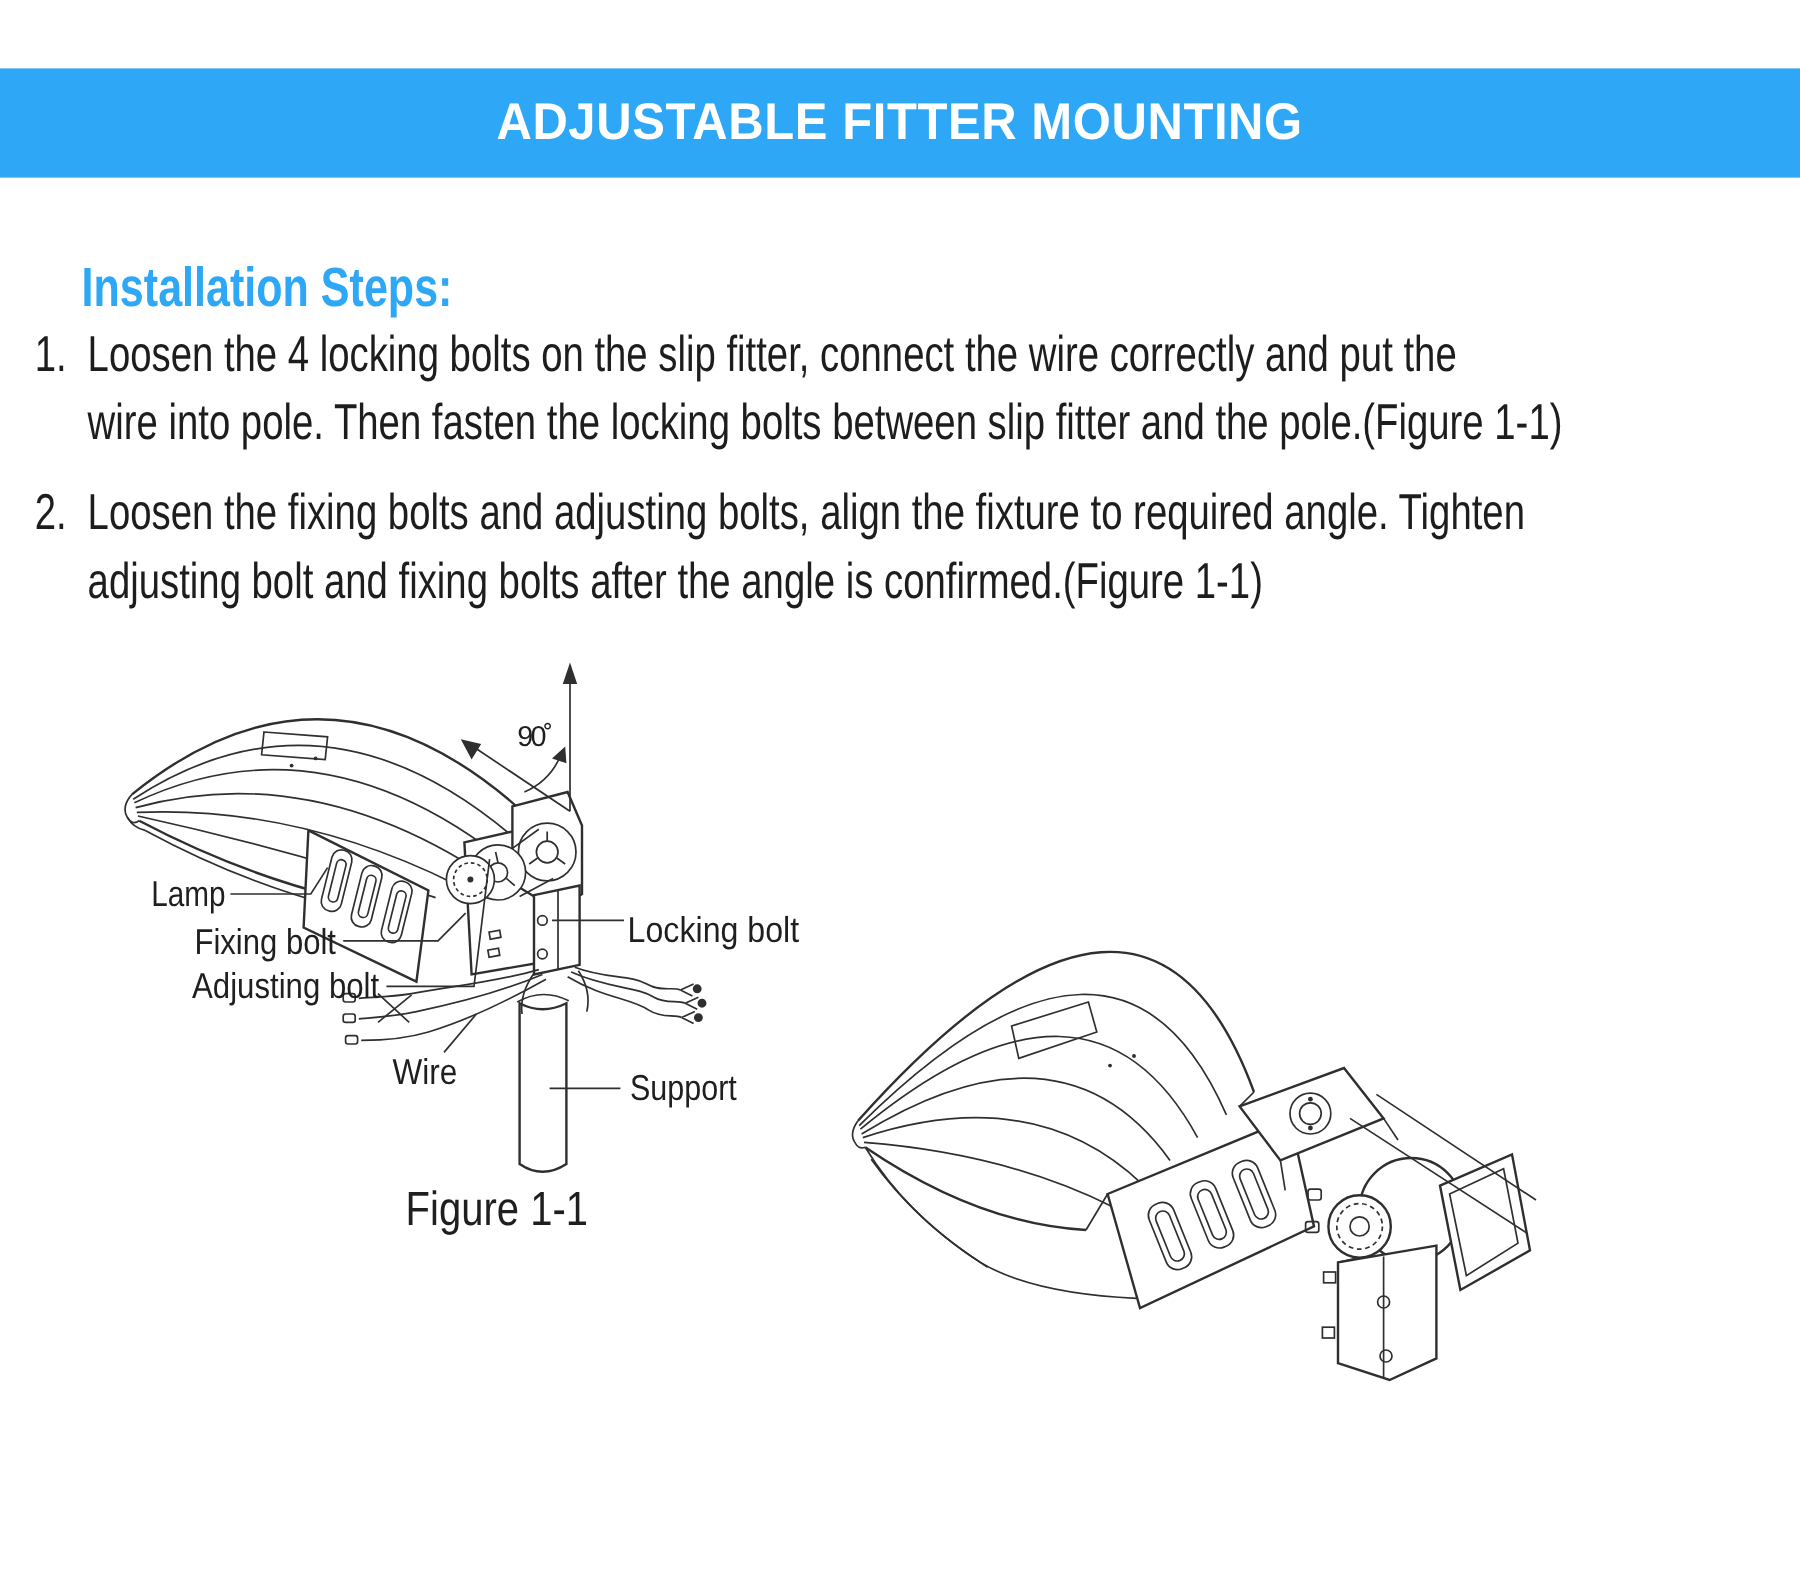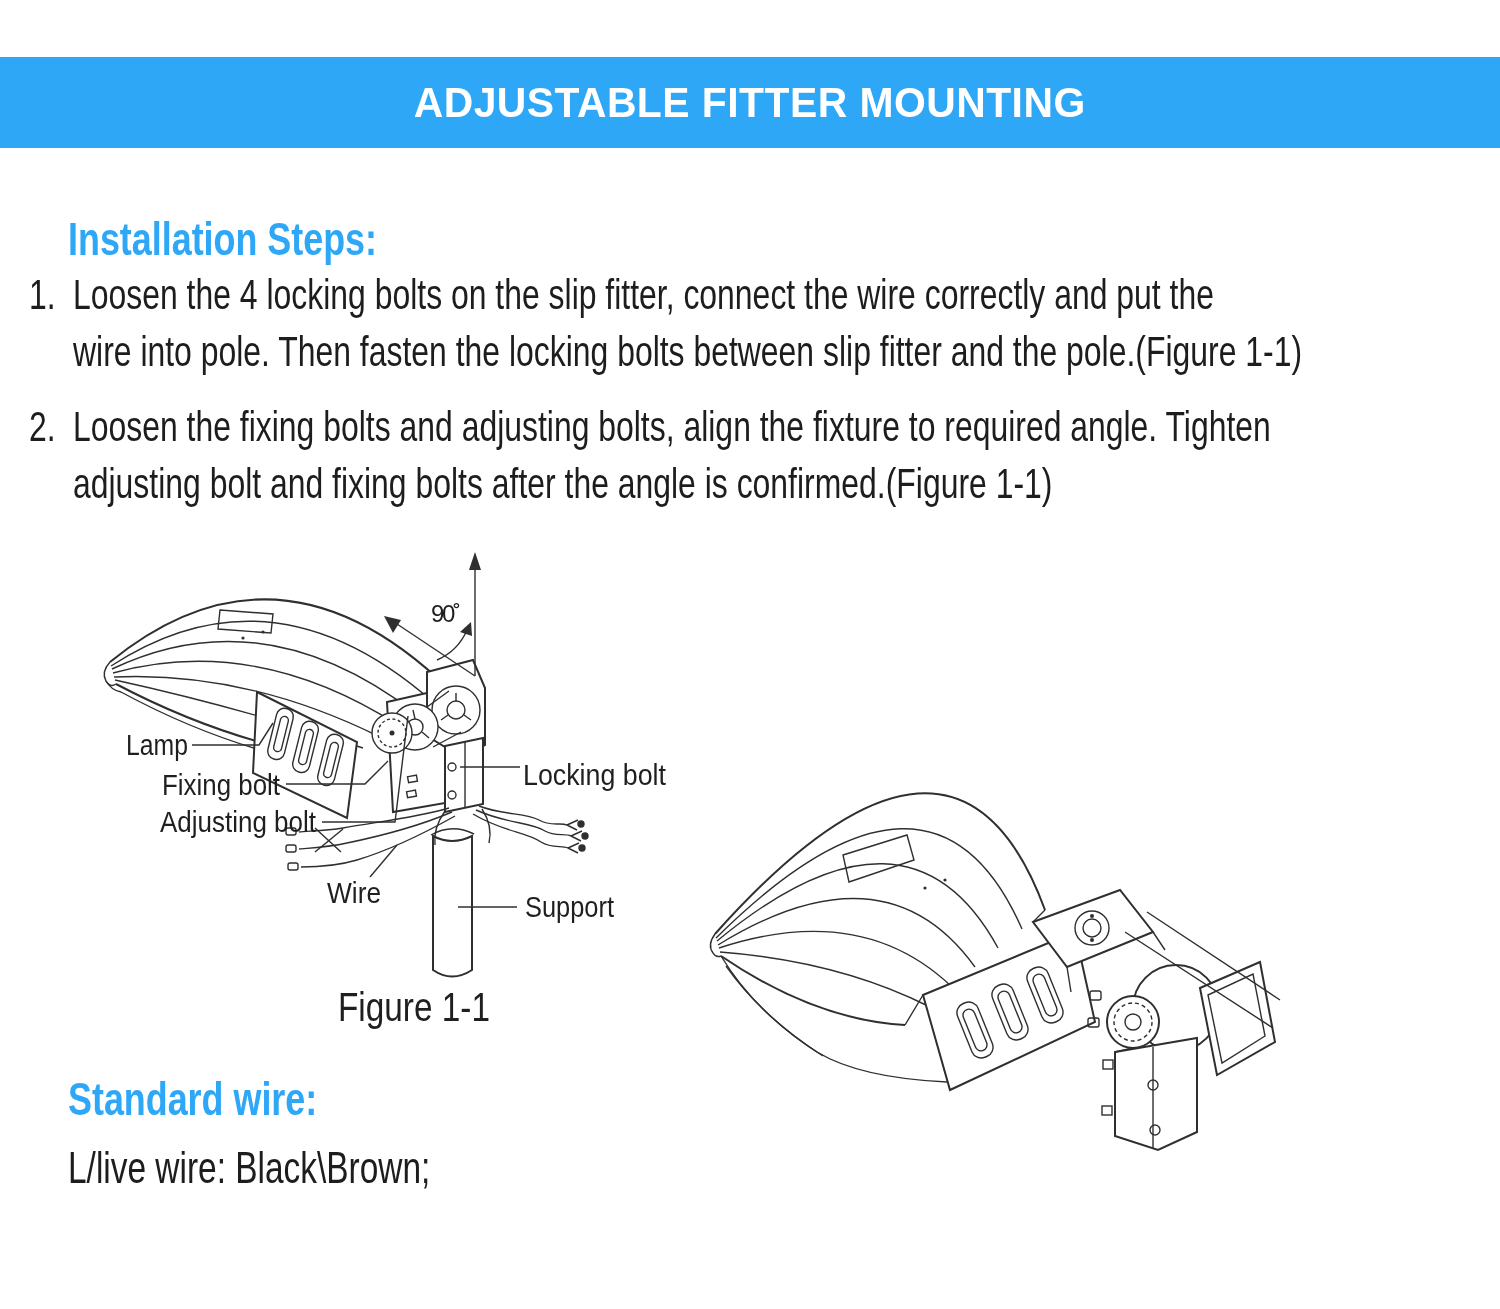--- a/index.html
+++ b/index.html
@@ -217,21 +217,17 @@
       <path class="ln w1" d="M 420,292 L 438,288"></path>
     </g>
 
     <g>
       <path class="wh w2" d="M 505,228 L 565,202 L 580,282 L 522,315 Z"></path>
       <path class="ln w1" d="M 513,235 L 558,214 L 570,276 L 527,303 Z"></path>
       <path class="ln w1" d="M 430,172 L 578,268 M 452,152 L 585,240"></path>
     </g>
   </svg>
 
-  <div class="section-heading" style="top:1072px; color:#2EA7F7;">
-    <span class="cond-h">Standard wire:</span>
-  </div>
 
   <div class="wire-lines">
-    <div class="wire-line"><span class="cond">L/live wire: Black\Brown;</span></div>
   </div>
 
 </div>
 
 </body></html>

